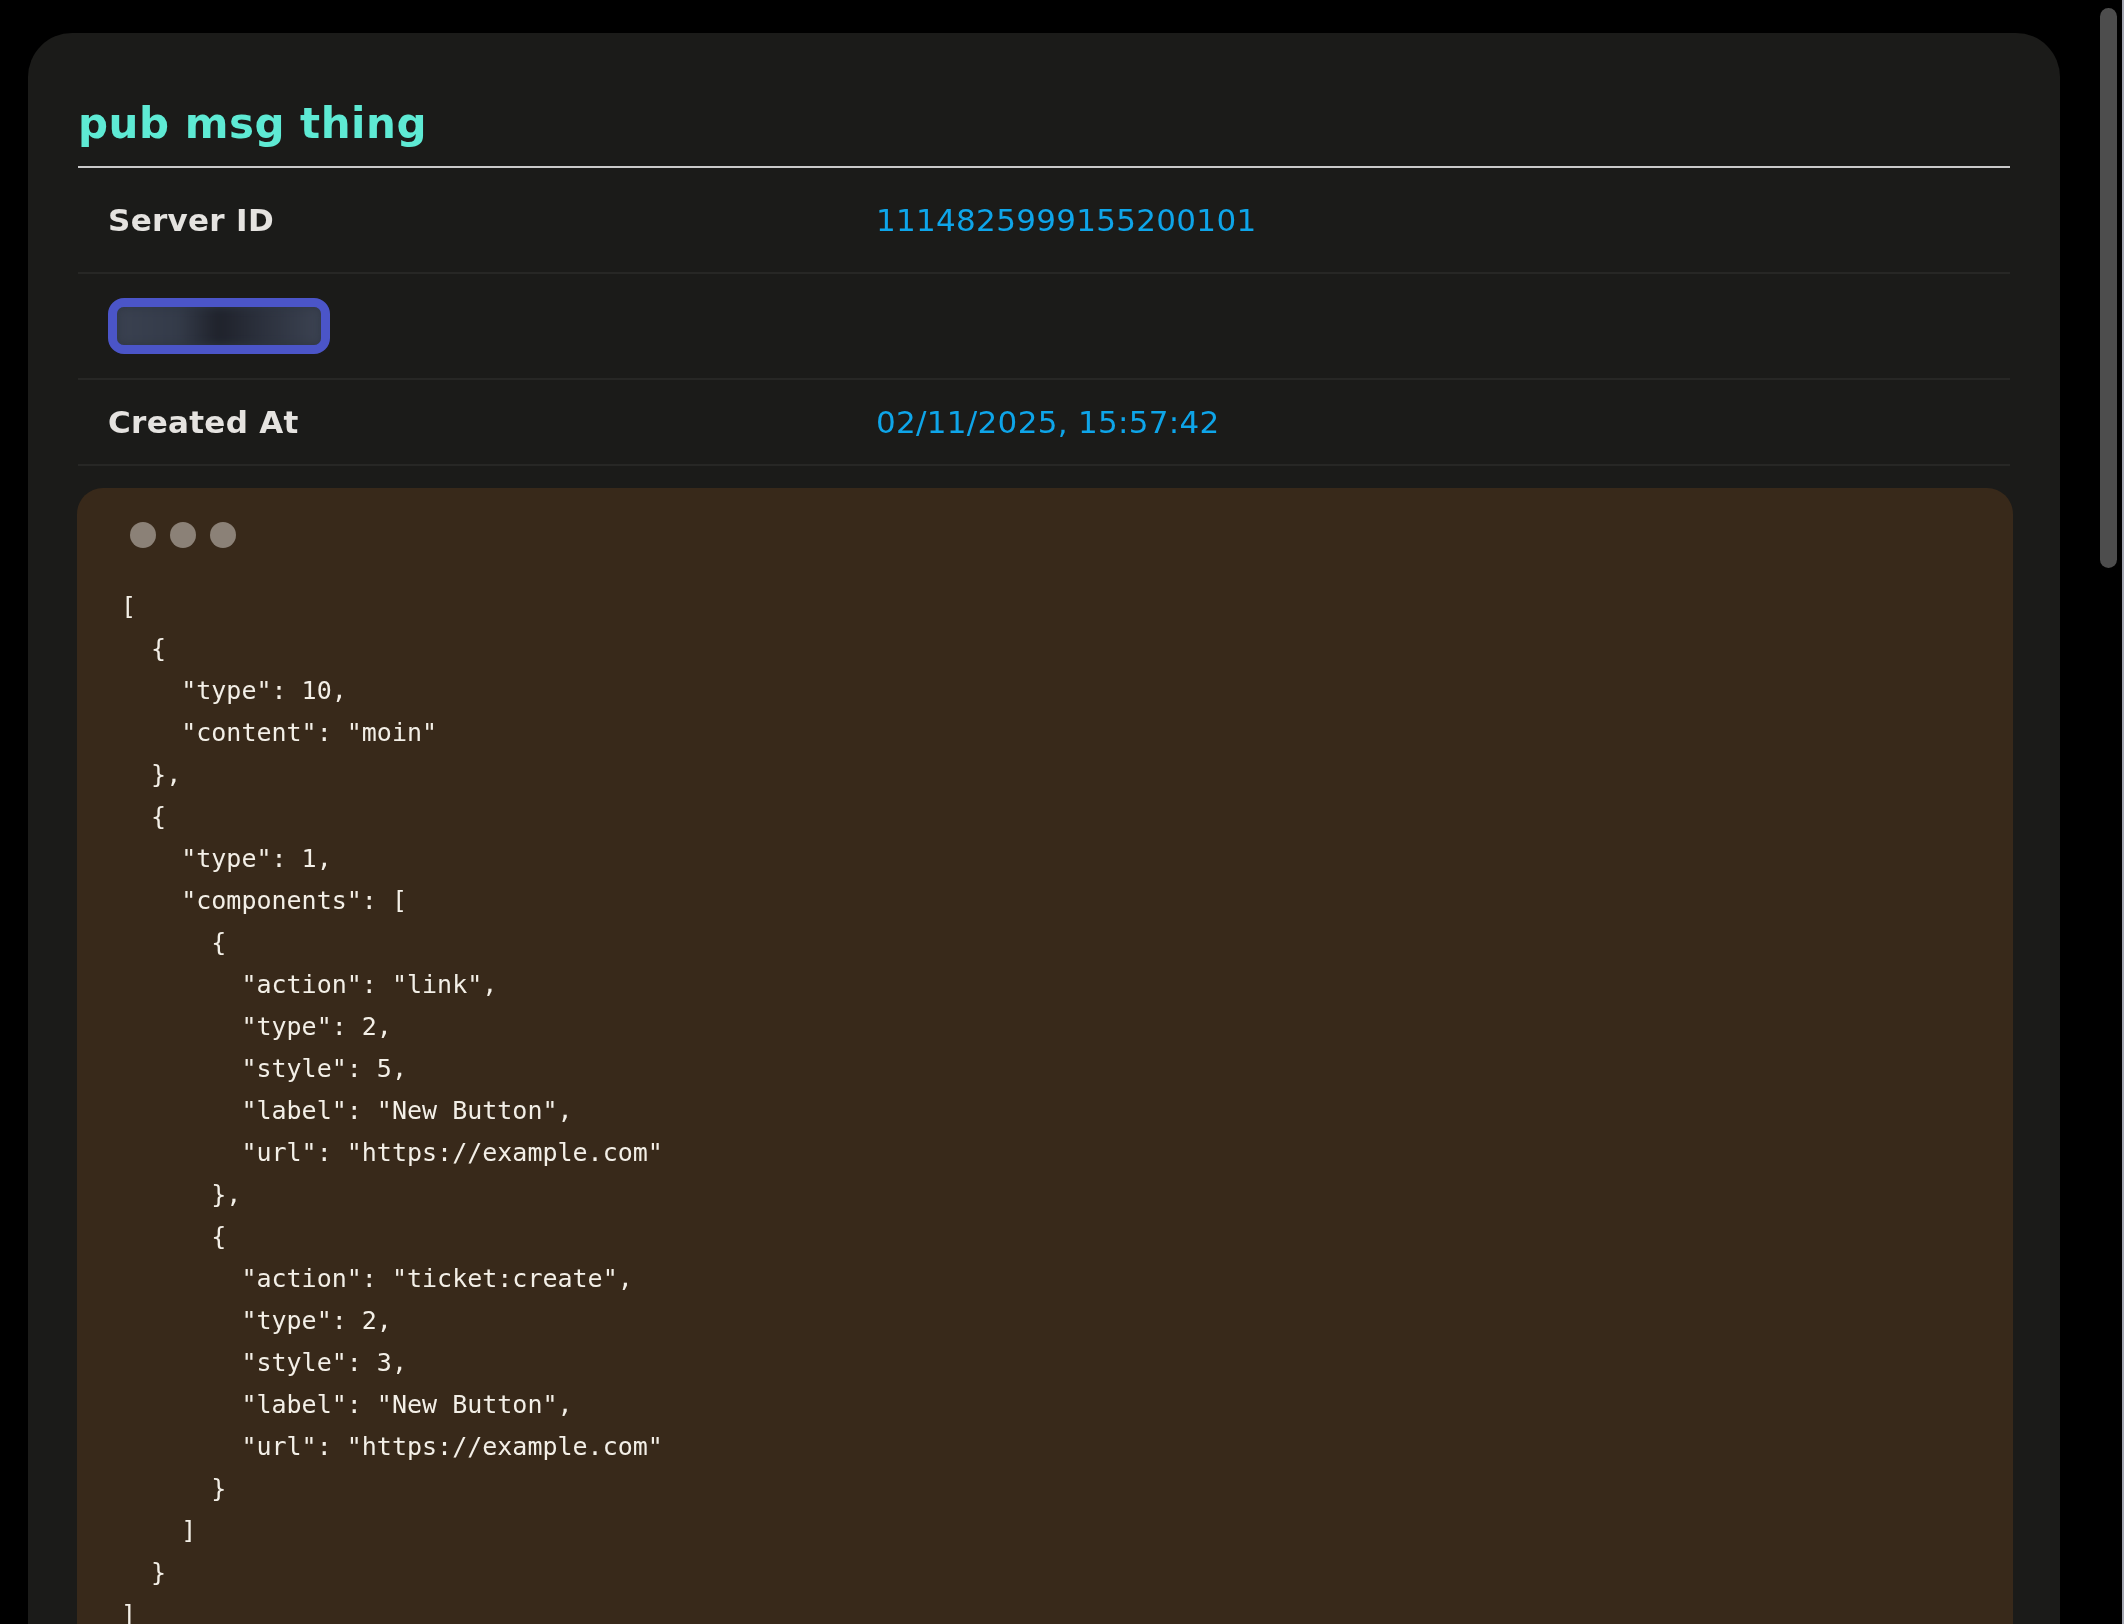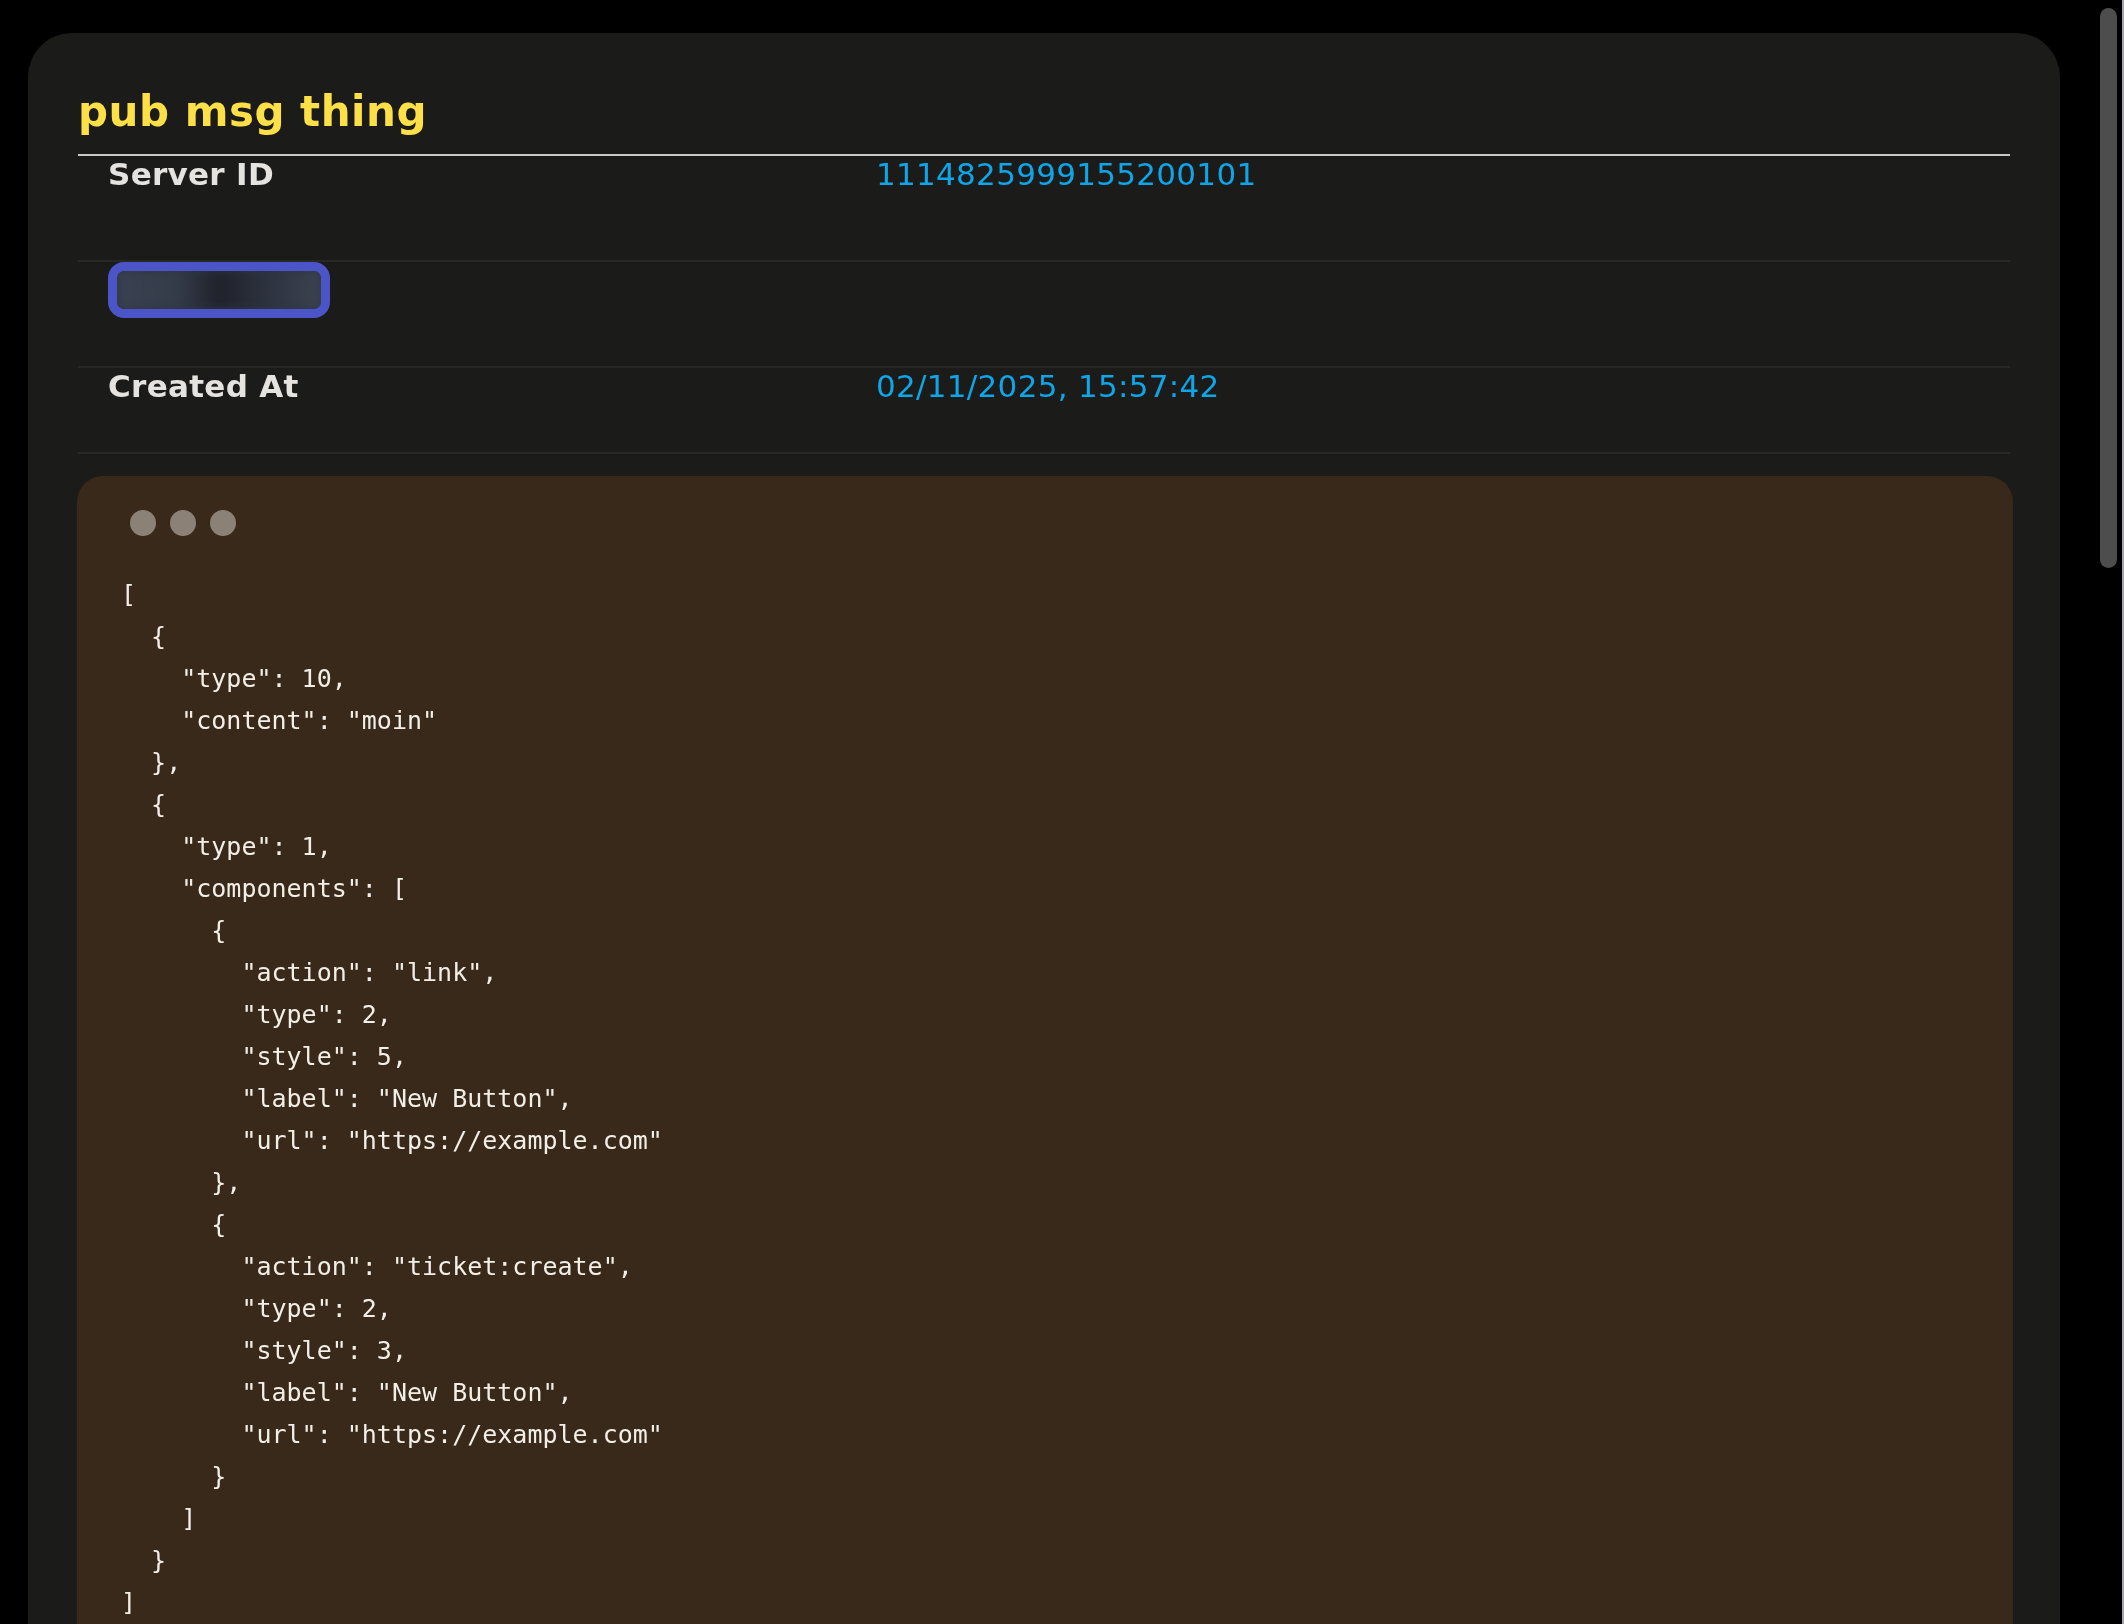--- a/index.html
+++ b/index.html
@@ -18,33 +18,33 @@
     height: 2200px; 
     background: #1b1b19;
     border-radius: 44px 44px 0 0;
     padding: 52px 50px 60px 50px;
   }
 
   .page-title {
     font-size: 42px;
     font-weight: 700;
     letter-spacing: 0.5px;
-    color: #fde047;
-    margin: 2px 0 18px 0;
+    color: #5eead4;
+    margin: 14px 0 18px 0;
   }
 
   .title-divider {
     height: 2px;
     background: #c9c9c9;
     border: none;
   }
 
   .detail-row {
     display: flex;
-    align-items: flex-start;
+    align-items: center;
     padding: 0 30px;
   }
   .row-lg { height: 106px; }
   .row-sm { height: 86px; }
   .row-divided { border-bottom: 2px solid #272725; }
 
   .detail-label {
     width: 768px;
     flex: 0 0 768px;
     font-size: 31px;

